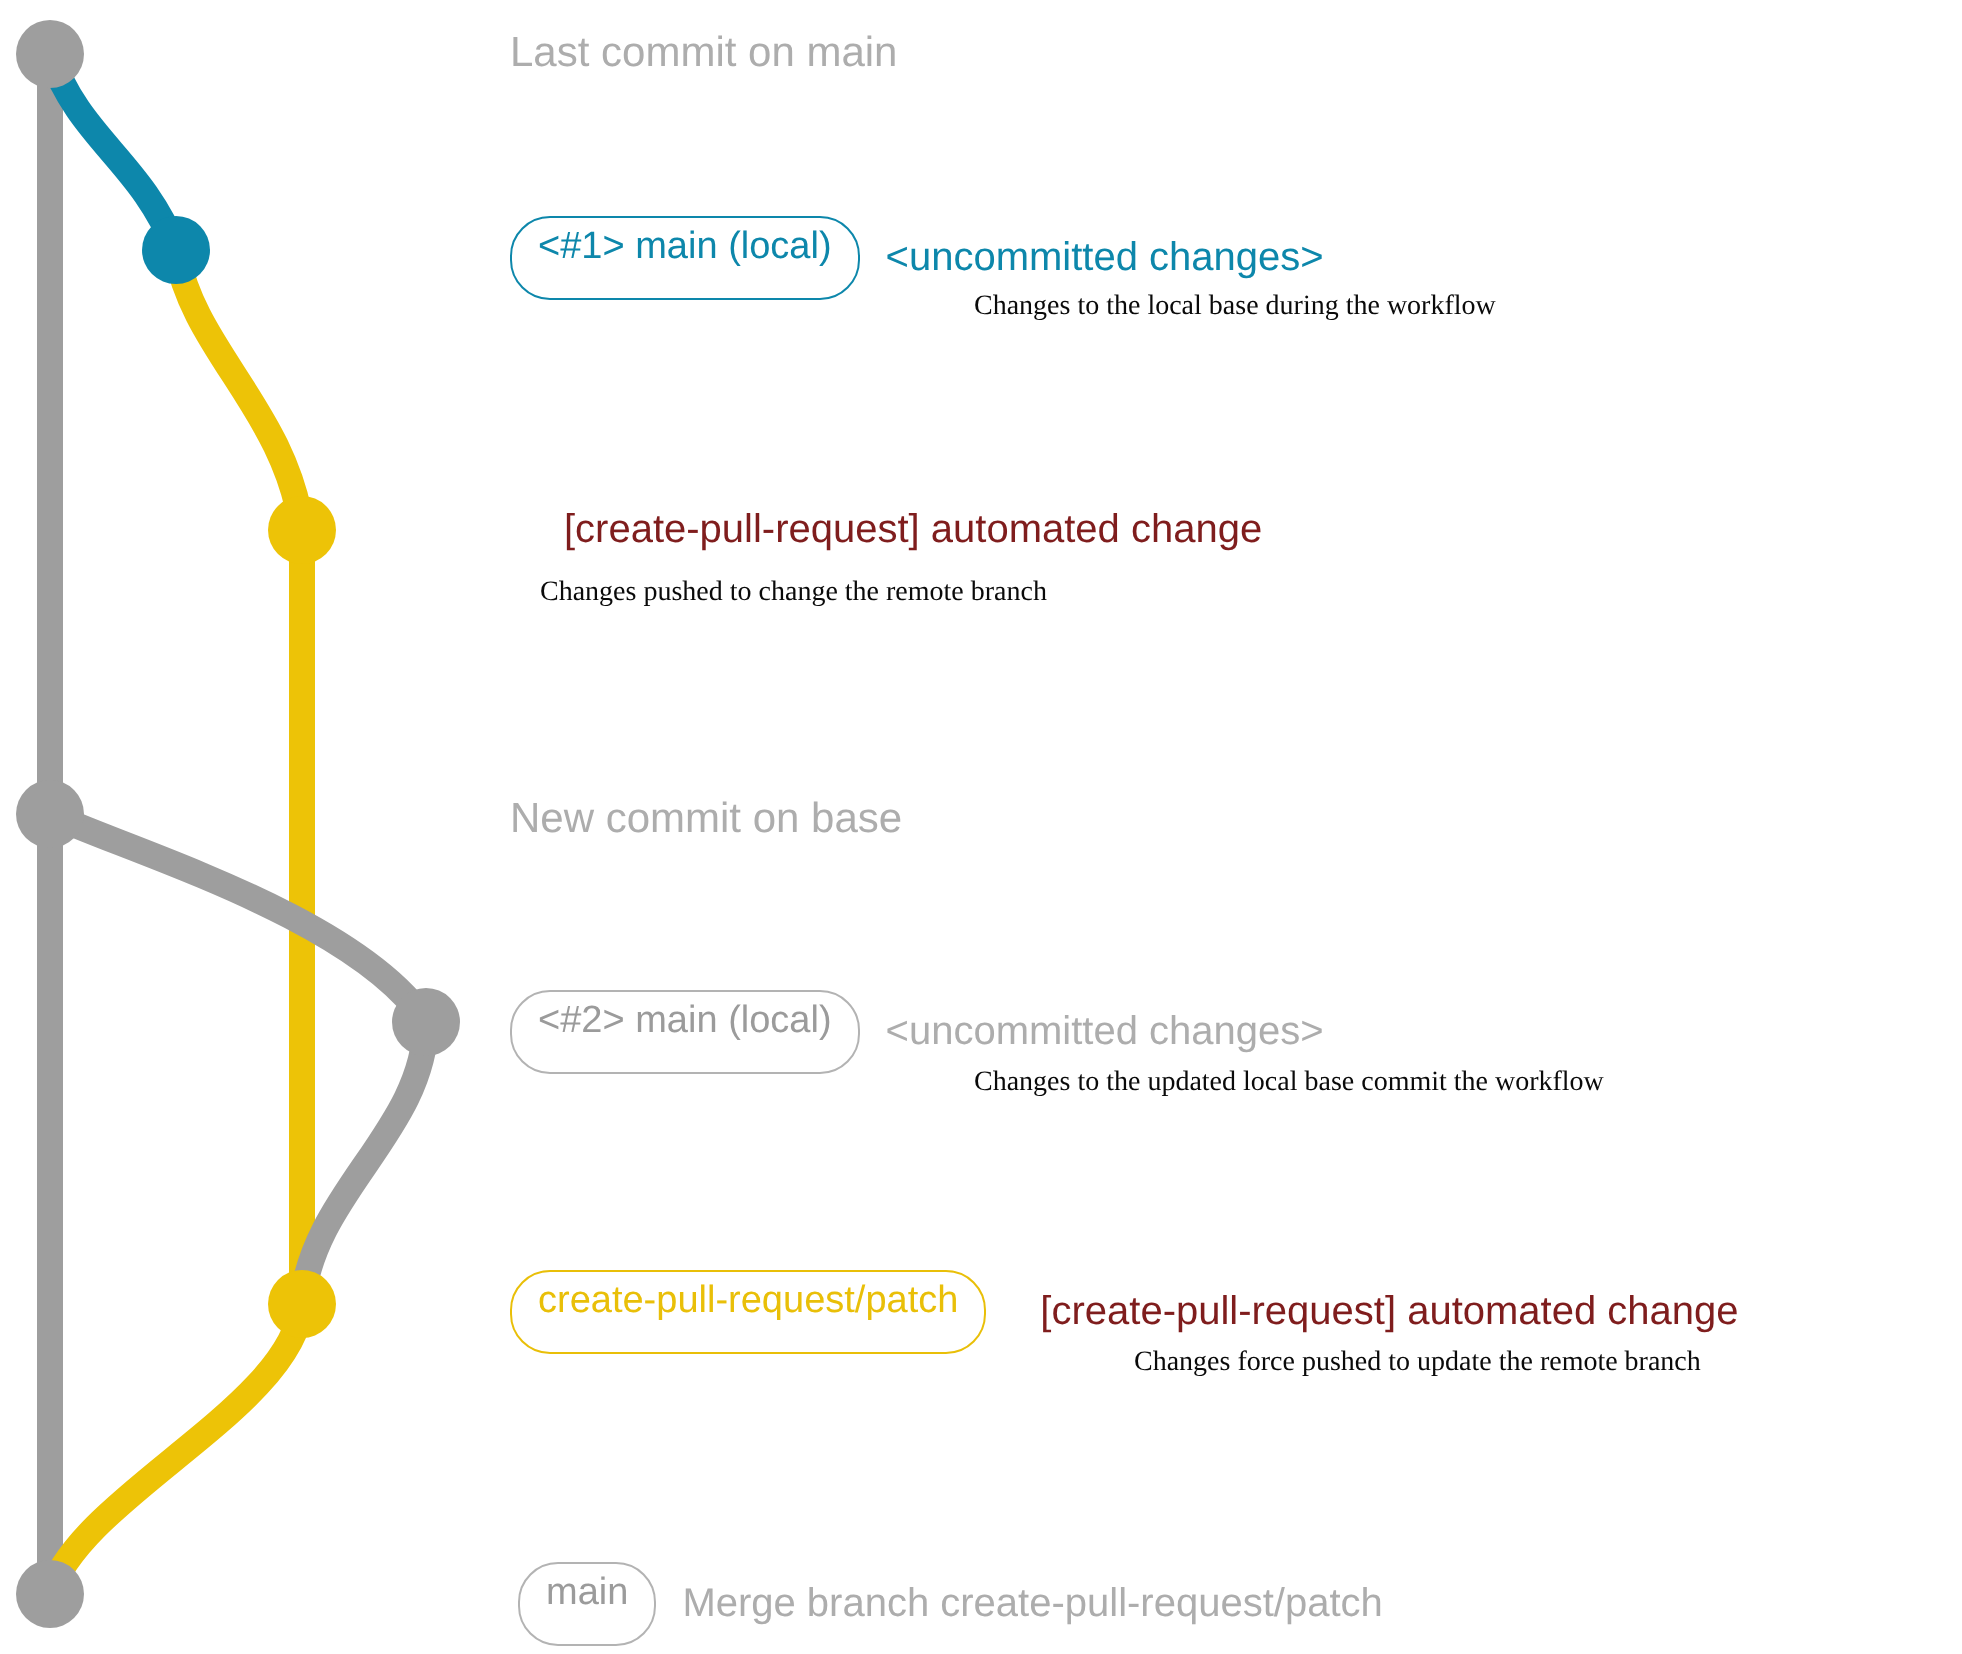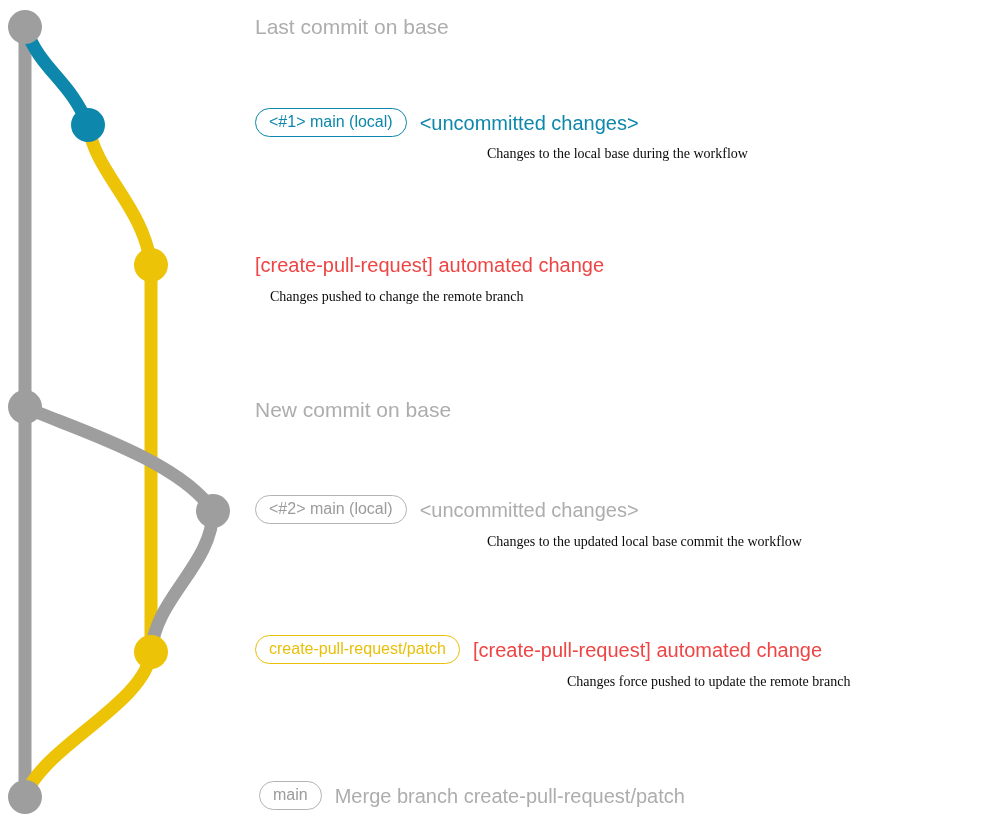--- a/index.html
+++ b/index.html
@@ -31,35 +31,35 @@
     display: flex;
     align-items: center;
     white-space: nowrap;
   }
   .badge {
     display: inline-flex;
     align-items: center;
     justify-content: center;
     border: 1.6px solid #999;
     border-radius: 20px;
-    padding: 5px 13px 6px 13px;
-    font-size: 16px;
+    padding: 5px 13px 16px 13px;
+    font-size: 19px;
     line-height: 1;
     background: #ffffff;
     box-sizing: border-box;
   }
   .badge.blue   { border-color: #0d87ab; color: #0d87ab; }
   .badge.yellow { border-color: #e9bf08; color: #e9bf08; }
   .badge.gray   { border-color: #b3b3b3; color: #9b9b9b; }
   .msg {
     font-size: 20px;
     line-height: 1;
   }
   .msg.blue   { color: #0d87ab; }
-  .msg.yellow { color: #ef4444; }
+  .msg.yellow { color: #7f1d1d; margin-left: 27px; }
   .msg.gray   { color: #adadad; }
   .msg-gap { margin-left: 13px; }
   .subtext {
     position: absolute;
     font-family: "Liberation Serif", serif;
     font-size: 14px;
     line-height: 1;
     color: #0a0a0a;
     white-space: nowrap;
   }
@@ -92,21 +92,21 @@
         <circle cx="88" cy="125" r="17" fill="#0d87ab"></circle>
         <circle cx="151" cy="265" r="17" fill="#edc307"></circle>
         <circle cx="25" cy="407" r="17" fill="#9e9e9e"></circle>
         <circle cx="213" cy="511" r="17" fill="#9e9e9e"></circle>
         <circle cx="151" cy="652" r="17" fill="#edc307"></circle>
         <circle cx="25" cy="797" r="17" fill="#9e9e9e"></circle>
       </g>
   </svg>
 
   <div id="annotations-layer">
-      <div class="plain-label" style="left: 255px; top: 16px;">Last commit on base</div>
+      <div class="plain-label" style="left: 255px; top: 16px;">Last commit on main</div>
       <div class="row" style="left: 255px; top: 108px;">
         <span class="badge blue">&lt;#1&gt; main (local)</span>
         <span class="msg blue msg-gap">&lt;uncommitted changes&gt;</span>
       </div>
       <div class="subtext" style="left: 487px; top: 147px;">Changes to the local base during the workflow</div>
       <div class="row" style="left: 255px; top: 255px;">
         <span class="msg yellow">[create-pull-request] automated change</span>
       </div>
       <div class="subtext" style="left: 270px; top: 290px;">Changes pushed to change the remote branch</div>
       <div class="plain-label" style="left: 255px; top: 399px;">New commit on base</div>

